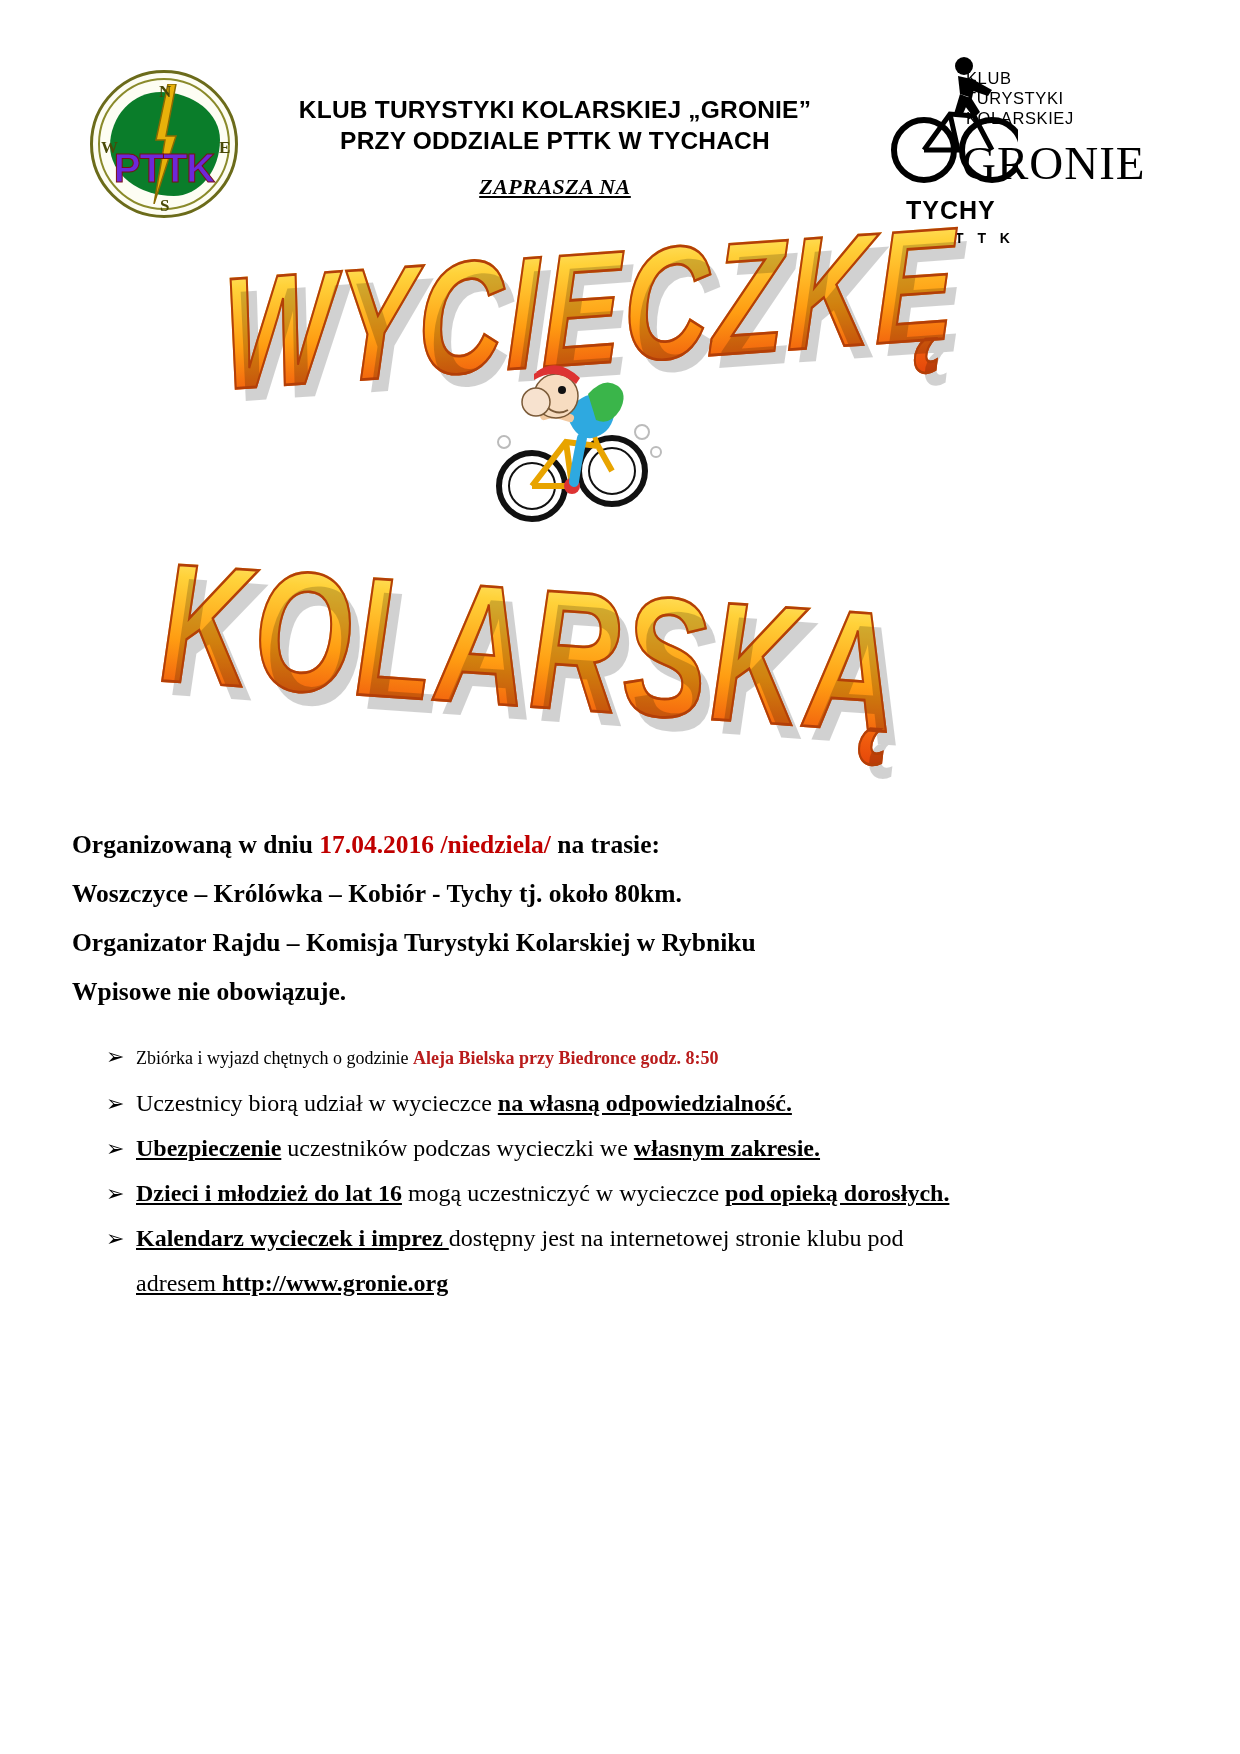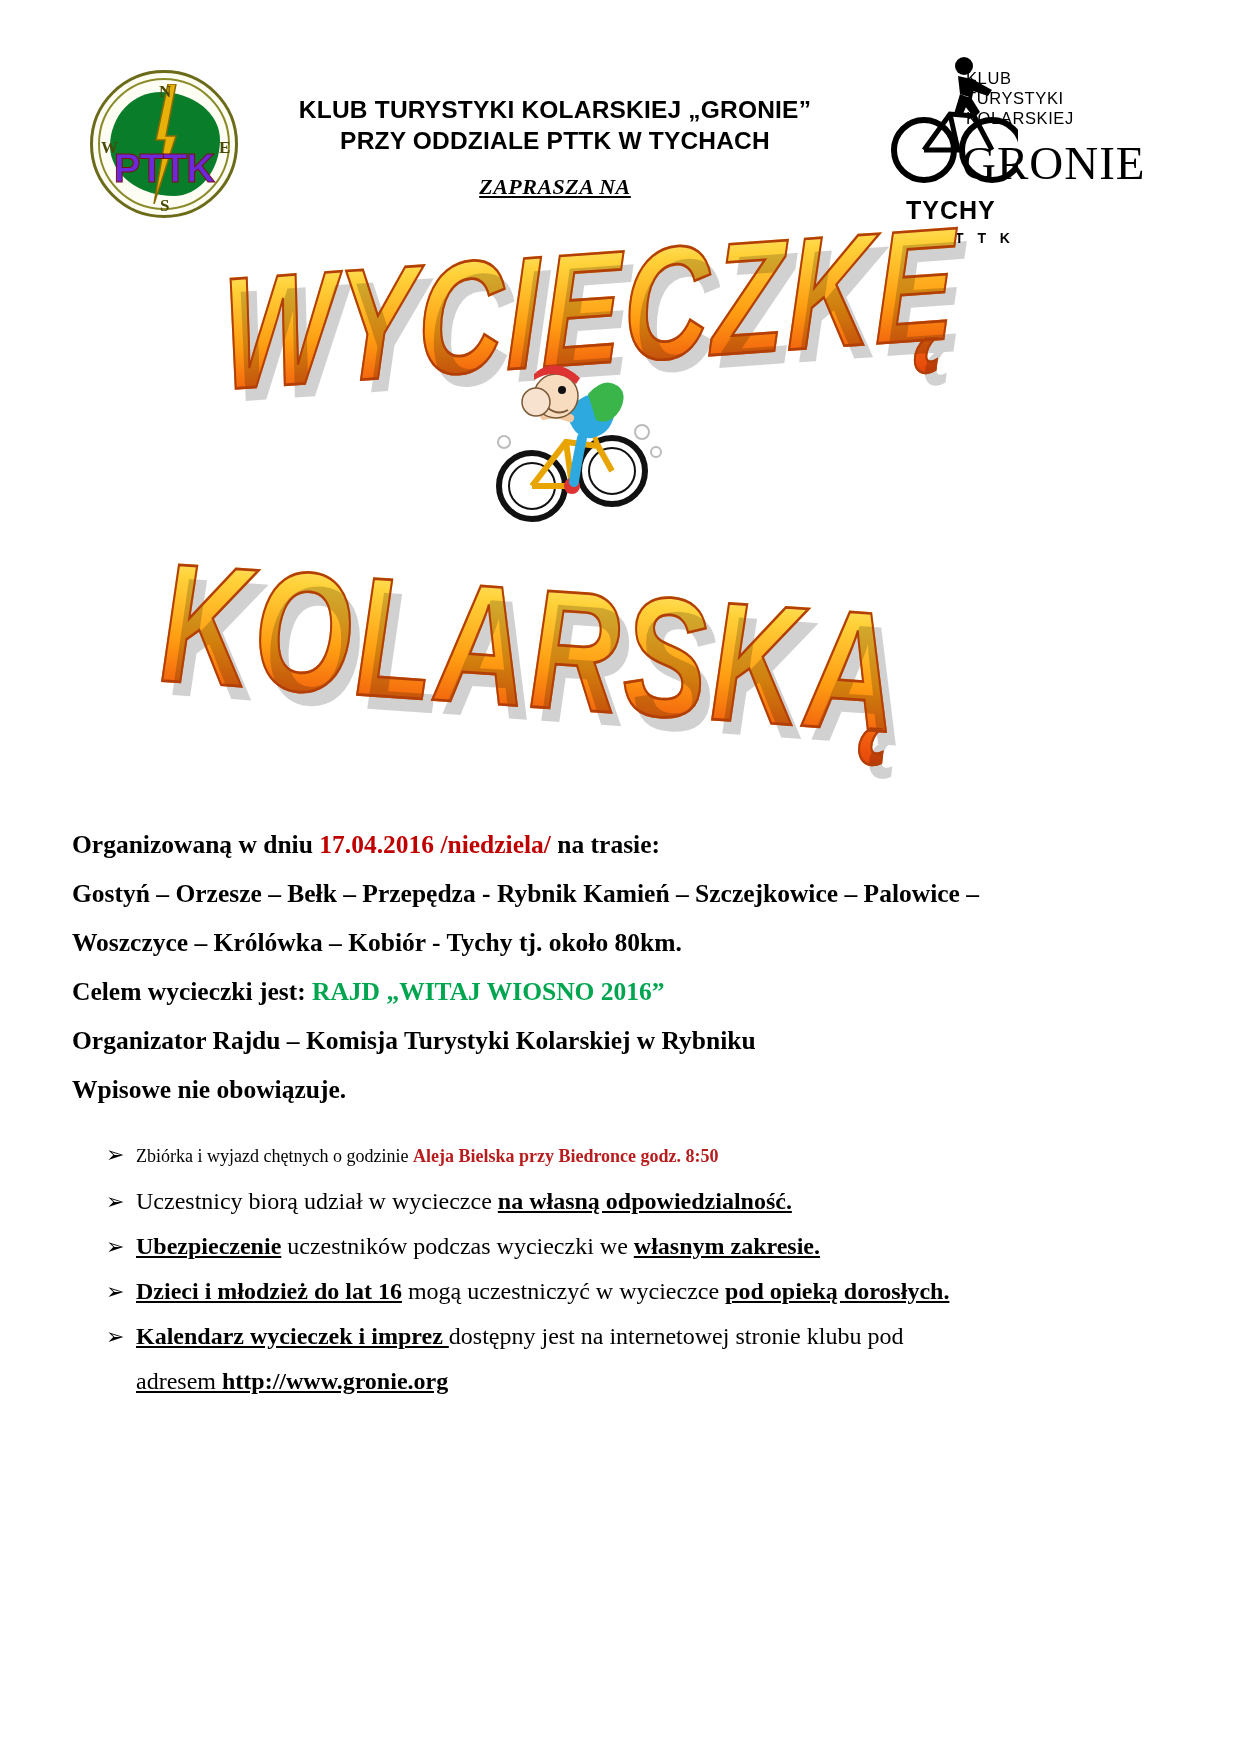--- a/index.html
+++ b/index.html
@@ -361,26 +361,22 @@
 
   <div class="wordart wordart-2">KOLARSKĄ</div>
 </div>
 
 <div class="content">
 
   <div class="line">
     <span>Organizowaną w dniu </span><span class="red">17.04.2016 /niedziela/</span><span> na trasie:</span>
   </div>
 
-  <div class="line">Gostyń – Orzesze – Bełk – Przepędza - Rybnik Kamień – Szczejkowice – Palowice –</div>
   <div class="line">Woszczyce – Królówka – Kobiór - Tychy tj. około 80km.</div>
 
-  <div class="line">
-    <span>Celem wycieczki jest: </span><span class="green">RAJD „WITAJ  WIOSNO 2016”</span>
-  </div>
 
   <div class="line">Organizator Rajdu – Komisja Turystyki Kolarskiej w Rybniku</div>
   <div class="line">Wpisowe nie obowiązuje.</div>
 
 
   <ul class="bullets">
 
     <li>
       <span class="arrow">➢</span>
       <span class="b-small">Zbiórka i wyjazd chętnych o godzinie </span><span class="b-small red-bold">Aleja Bielska przy Biedronce  godz. 8:50</span>

